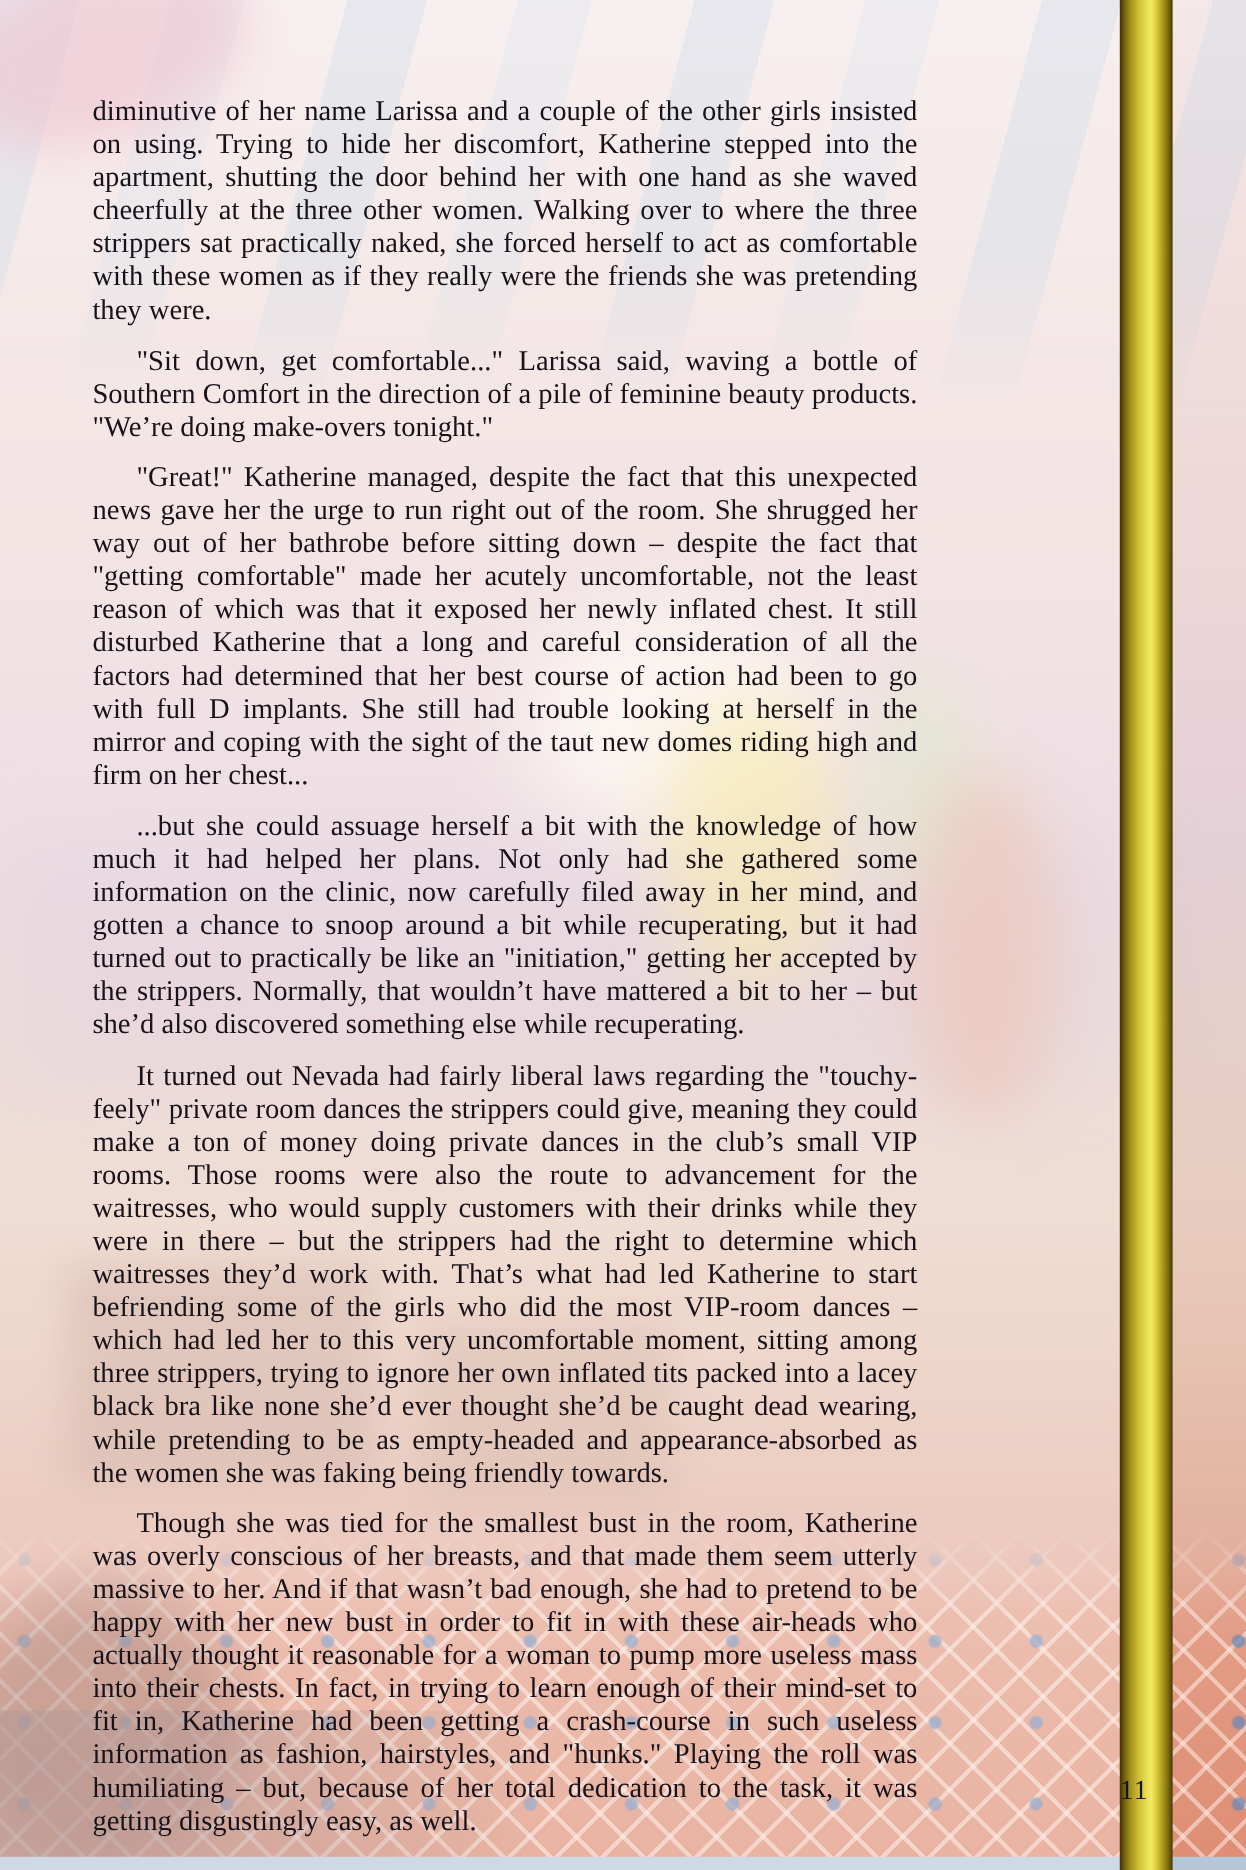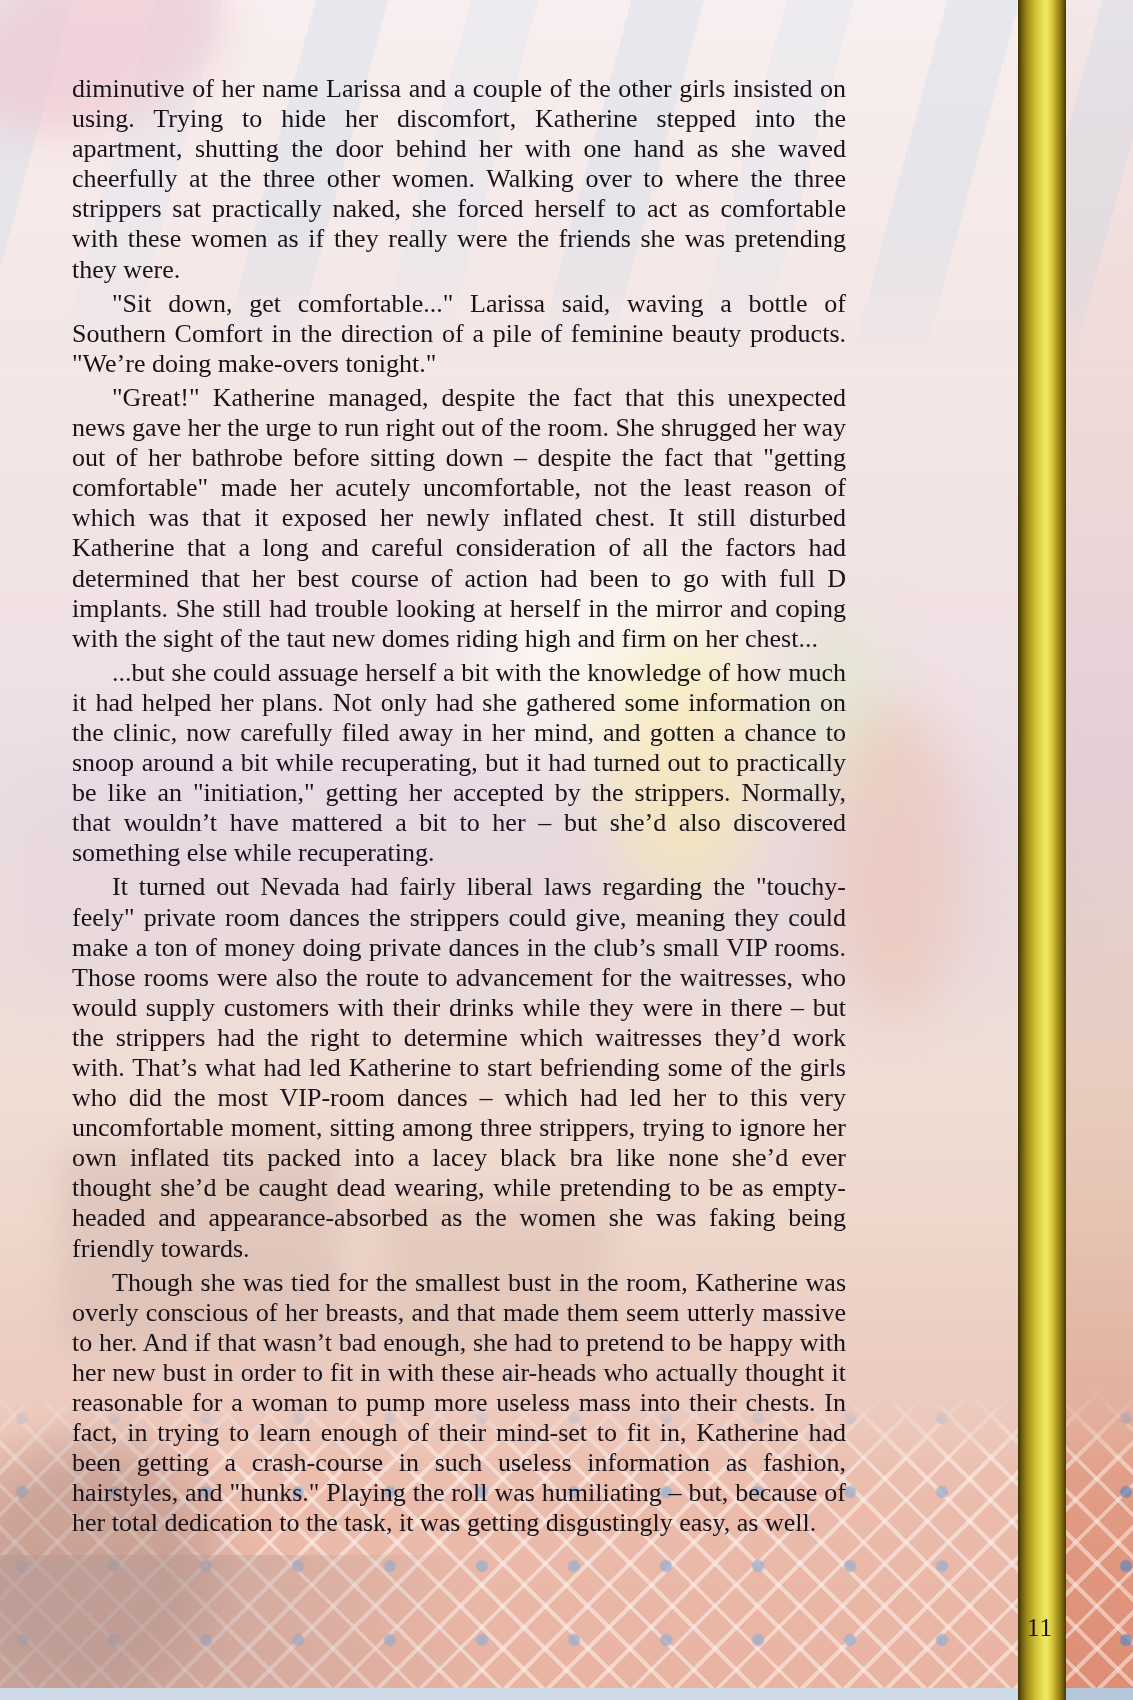--- a/index.html
+++ b/index.html
@@ -81,33 +81,32 @@
     background: rgba(255,255,255,0.33);
   }
   
   .text-block {
     position: absolute; left: 68px; top: 70px; width: 782px;
     font-size: 26px; line-height: 30.1px;
     color: #18121a;
     text-align: justify;
     text-rendering: optimizeLegibility;
   }
-  .text-block p { margin: 4px; }
+  .text-block p { margin: 16px; }
   .p-indent { text-indent: 40px; }
   
   .gold-bar {
     position: absolute; left: 1018px; top: 0; width: 48px; height: 1700px;
     background: linear-gradient(90deg,
       #3c3104 0%, #6d5d0c 8%, #a3901c 20%, #cfc034 36%,
       #ece45a 54%, #f1ea62 60%, #d9ca3c 70%, #ab9420 82%,
       #7a680e 92%, #453806 100%);
   }
   .page-number {
     position: absolute; left: 0; top: 1614px; width: 44px;
-    text-align: center;
     font-family: "Liberation Serif", "DejaVu Serif", serif;
     font-size: 25px; font-weight: 400;
     color: #15151f;
     letter-spacing: 1px;
   }
 </style>
 </head>
 <body>
 
 <div class="page">

